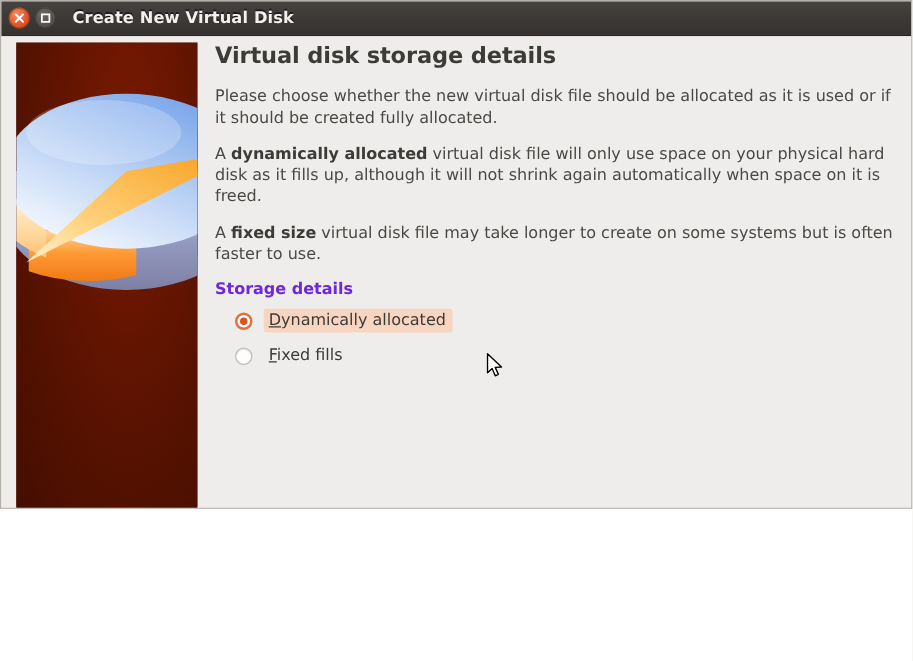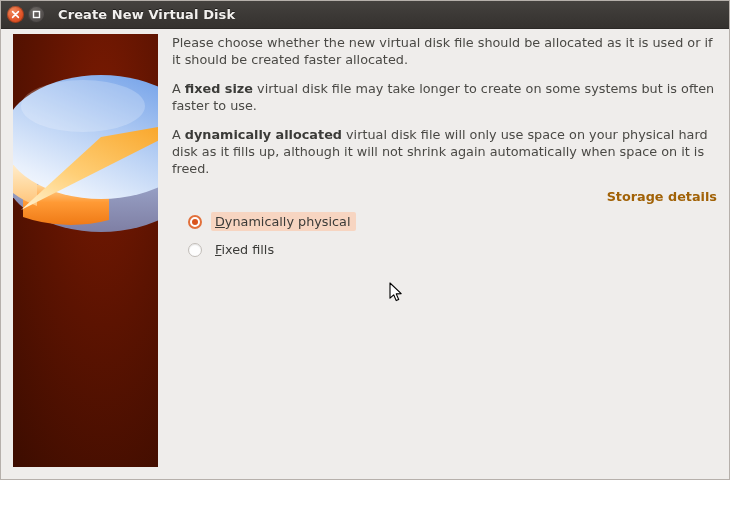--- a/index.html
+++ b/index.html
@@ -5,21 +5,21 @@
   * { box-sizing: border-box; }
   html, body {
     margin: 0; padding: 0;
     width: 730px; height: 529px;
     overflow: hidden;
     font-family: "DejaVu Sans", "Liberation Sans", sans-serif;
   }
 
   #window {
     position: relative;
-    width: 730px; height: 480px;
+    width: 730px; height: 407px;
     background: #efedeb;
     border: 1px solid #b6b0ab;
     overflow: hidden;
   }
 
   
   #titlebar {
     position: relative;
     height: 28px;
     background: linear-gradient(to bottom, #45423f 0%, #3c3936 50%, #35322f 100%);
@@ -87,23 +87,22 @@
   .para {
     font-size: 12.8px;
     color: #4a4945;
     line-height: 17px;
     margin: 0 0 12px 0;
   }
   .para b { font-weight: bold; color: #3b3b38; }
   #storage-details-label {
     font-size: 12.8px;
     font-weight: bold;
-    color: #a16207;
+    color: #6d28d9;
     margin: 1px 0 6px 0;
-    text-align: right;
   }
 
   
   #radio-group { margin-left: 16px; }
   .radio-row {
     display: flex;
     align-items: center;
     height: 23px;
     margin-bottom: 5px;
     width: fit-content;
@@ -257,38 +256,39 @@
 
         <ellipse cx="88" cy="103" rx="98" ry="62" fill="url(#topGrad)"></ellipse>
 
         <path d="M88,103 L186,86 L8,176 Z" fill="url(#wedgeGrad)"></path>
 
         <ellipse cx="70" cy="72" rx="62" ry="26" fill="#ffffff" opacity="0.22"></ellipse>
       </svg>
     </div>
 
     <div id="content">
-
-      <p class="para">Please choose whether the new virtual disk file should be allocated as it is used or if it should be created faster allocated.</p>
+      <h1 id="page-title">Virtual disk storage details</h1>
+
+      <p class="para">Please choose whether the new virtual disk file should be allocated as it is used or if it should be created fully allocated.</p>
+
+      <p class="para">
+        <span>A </span><b>dynamically allocated</b><span> virtual disk file will only use space on your physical hard disk as it fills up, although it will not shrink again automatically when space on it is freed.</span>
+      </p>
 
       <p class="para">
         <span>A </span><b>fixed size</b><span> virtual disk file may take longer to create on some systems but is often faster to use.</span>
       </p>
 
-      <p class="para">
-        <span>A </span><b>dynamically allocated</b><span> virtual disk file will only use space on your physical hard disk as it fills up, although it will not shrink again automatically when space on it is freed.</span>
-      </p>
-
       <div id="storage-details-label">Storage details</div>
 
       <div id="radio-group">
 
         <div class="radio-row selected">
           <span class="radio-mark on"></span>
-          <span class="radio-label"><span class="accel">D</span><span>ynamically physical</span></span>
+          <span class="radio-label"><span class="accel">D</span><span>ynamically allocated</span></span>
         </div>
 
         <div class="radio-row">
           <span class="radio-mark off"></span>
           <span class="radio-label"><span class="accel">F</span><span>ixed fills</span></span>
         </div>
 
       </div>
     </div>
 

